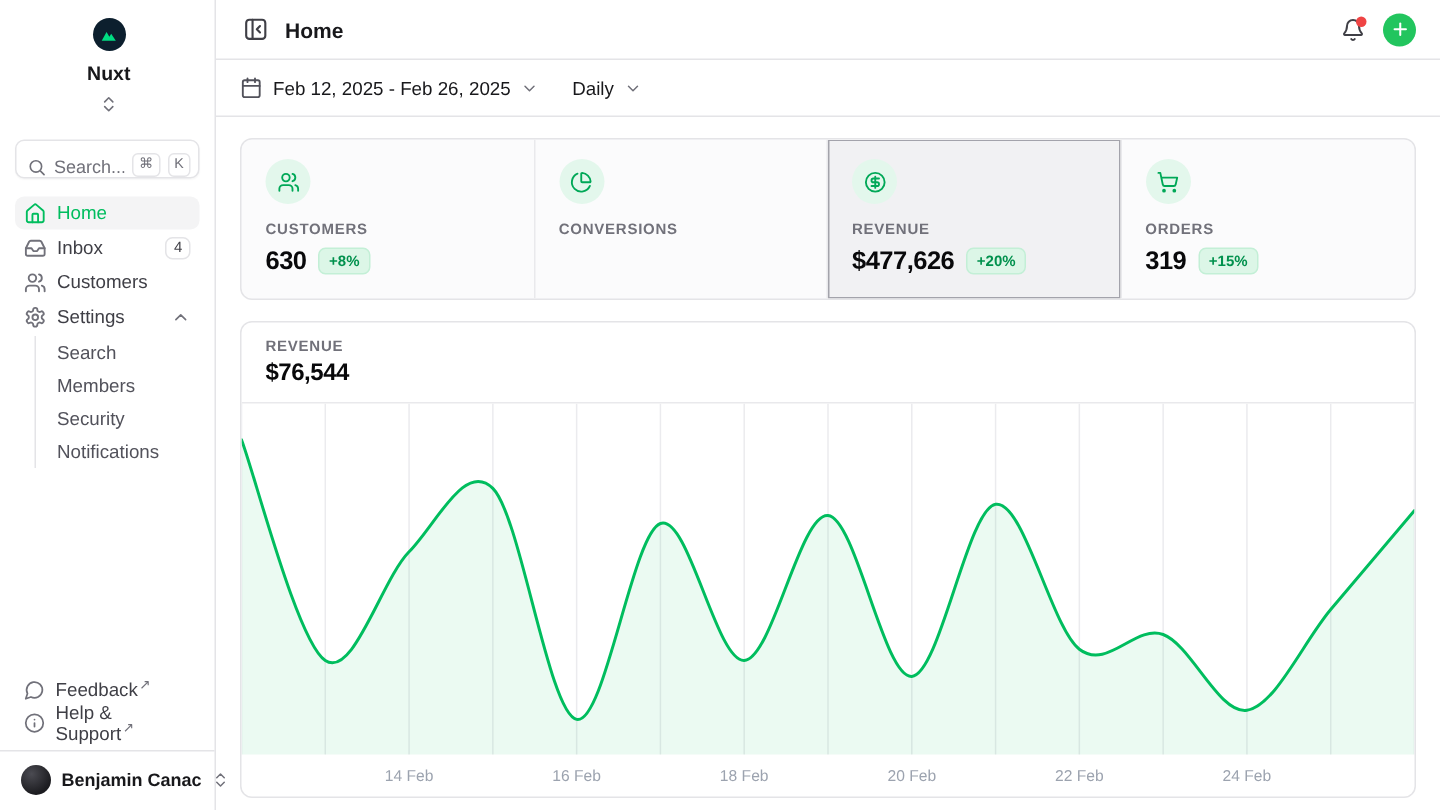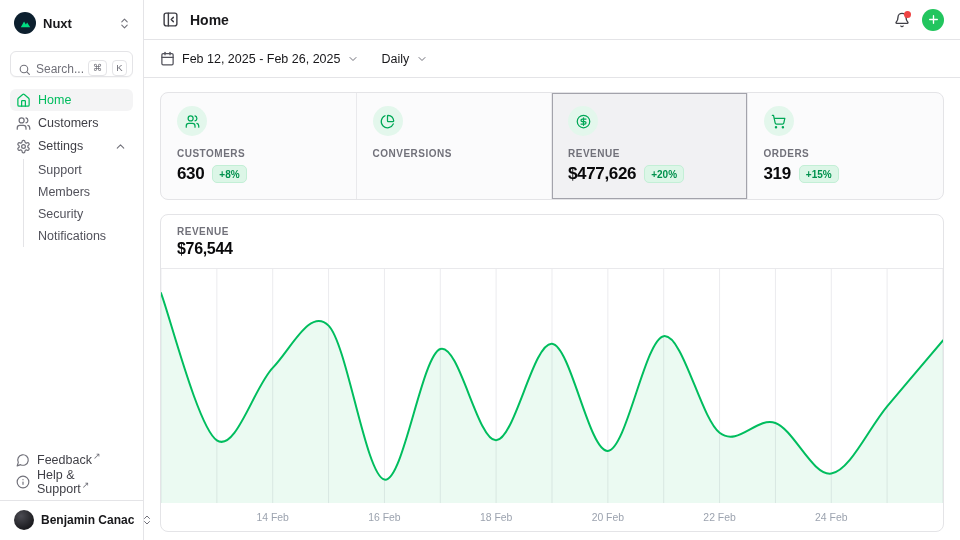--- a/index.html
+++ b/index.html
@@ -9,21 +9,21 @@
     font-size:13px; color:#18181b; background:#ffffff;
     -webkit-font-smoothing:antialiased;
   }
   .app { display:flex; width:960px; height:540px; }
 
   
   .sidebar {
     width:144px; min-width:144px; border-right:1px solid #e4e4e7;
     display:flex; flex-direction:column; padding:10px 10px 6px; background:#fff;
   }
-  .ws-row { display:flex; align-items:center; gap:7px; padding:2px 2px 2px 4px; border-radius:6px; cursor:pointer; }
+  .ws-row { display:flex; align-items:center; gap:7px; padding:2px 2px 2px 4px; border-radius:6px; cursor:pointer;flex-direction:column; }
   .ws-logo { width:22px; height:22px; border-radius:50%; background:#0c1f2e; display:flex; align-items:center; justify-content:center; flex:none; }
   .ws-name { font-size:13px; font-weight:700; flex:1; }
   .sel-icon { color:#71717a; display:flex; }
   .search-box {
     margin:15px 0 12px; height:26px; border:1px solid #e4e4e7; border-radius:6px;
     display:flex; align-items:flex-end; gap:5px; padding:0 5px 0 7px; background:#fff;
     box-shadow:0 1px 1px rgba(0,0,0,0.03); cursor:text;
   }
   .search-box .icon { color:#71717a; display:flex; }
   .search-box input {
@@ -161,20 +161,30 @@
       <div class="nav-item active">
         <span class="icon">
           <svg width="15" height="15" viewBox="0 0 24 24" fill="none" stroke="currentColor" stroke-width="2" stroke-linecap="round" stroke-linejoin="round">
               <path d="M15 21v-8a1 1 0 0 0-1-1h-4a1 1 0 0 0-1 1v8"></path>
               <path d="M3 10a2 2 0 0 1 .7-1.5l7-6a2 2 0 0 1 2.6 0l7 6A2 2 0 0 1 21 10v9a2 2 0 0 1-2 2H5a2 2 0 0 1-2-2z"></path>
             </svg>
         </span>
         <span>Home</span>
       </div>
 
+      <div class="nav-item">
+        <span class="icon">
+          <svg width="15" height="15" viewBox="0 0 24 24" fill="none" stroke="currentColor" stroke-width="2" stroke-linecap="round" stroke-linejoin="round">
+              <polyline points="22 12 16 12 14 15 10 15 8 12 2 12"></polyline>
+              <path d="M5.45 5.11 2 12v6a2 2 0 0 0 2 2h16a2 2 0 0 0 2-2v-6l-3.45-6.89A2 2 0 0 0 16.76 4H7.24a2 2 0 0 0-1.79 1.11z"></path>
+            </svg>
+        </span>
+        <span>Inbox</span>
+        <span class="count-badge">4</span>
+      </div>
 
       <div class="nav-item">
         <span class="icon">
           <svg width="15" height="15" viewBox="0 0 24 24" fill="none" stroke="currentColor" stroke-width="2" stroke-linecap="round" stroke-linejoin="round">
               <path d="M16 21v-2a4 4 0 0 0-4-4H6a4 4 0 0 0-4 4v2"></path>
               <circle cx="9" cy="7" r="4"></circle>
               <path d="M22 21v-2a4 4 0 0 0-3-3.87"></path>
               <path d="M16 3.13a4 4 0 0 1 0 7.75"></path>
             </svg>
         </span>
@@ -190,21 +200,21 @@
         </span>
         <span>Settings</span>
         <span class="trail-icon">
           <svg width="13" height="13" viewBox="0 0 24 24" fill="none" stroke="currentColor" stroke-width="2" stroke-linecap="round" stroke-linejoin="round">
               <path d="m18 15-6-6-6 6"></path>
             </svg>
         </span>
       </div>
 
       <div class="sub-list">
-        <span class="sub-item">Support</span>
+        <span class="sub-item">Search</span>
         <span class="sub-item">Members</span>
         <span class="sub-item">Security</span>
         <span class="sub-item">Notifications</span>
       </div>
     </nav>
 
     <div class="sb-footer">
       <div class="foot-item">
         <span class="icon">
           <svg width="14" height="14" viewBox="0 0 24 24" fill="none" stroke="currentColor" stroke-width="2" stroke-linecap="round" stroke-linejoin="round">

